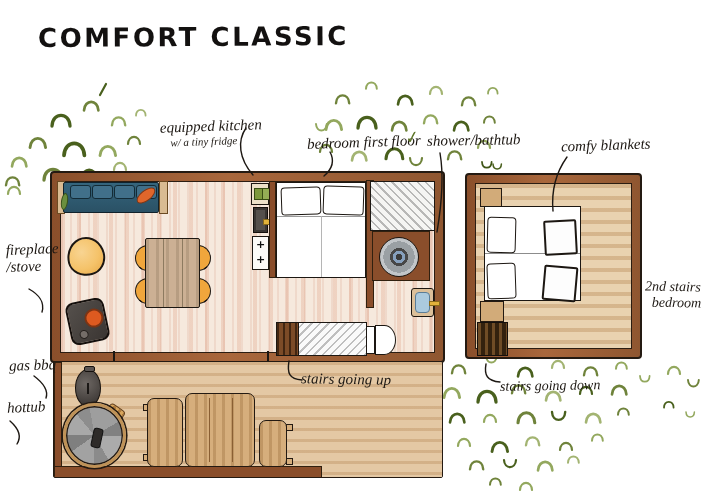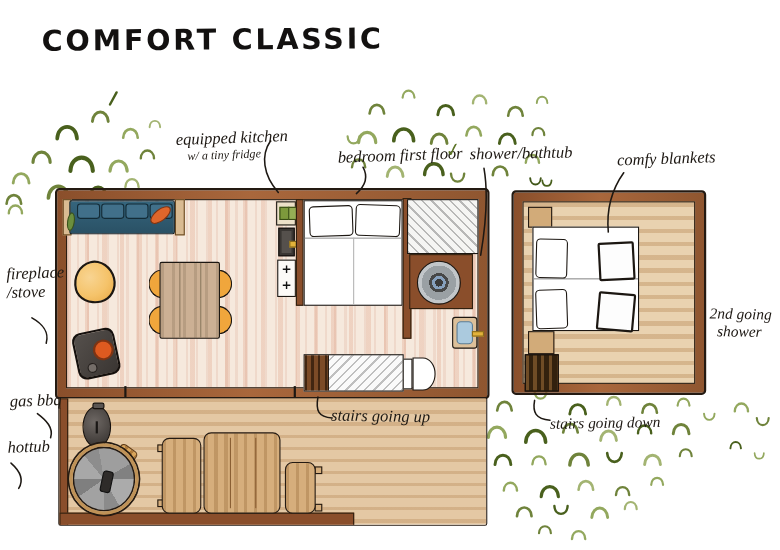--- a/index.html
+++ b/index.html
@@ -354,17 +354,17 @@
 
   <div class="hand" style="left:9px;top:357px;transform:rotate(-2deg);">gas bbq</div>
 
   <div class="hand" style="left:7px;top:399px;transform:rotate(-2deg);">hottub</div>
 
   <div class="hand" style="left:301px;top:371px;transform:rotate(1deg);">stairs going up</div>
 
   <div class="hand" style="left:500px;top:378px;transform:rotate(-1deg);font-size:14px;">stairs going down</div>
 
   <div class="hand" style="left:645px;top:279px;font-size:14px;transform:rotate(1deg);">
-    <span>2nd going</span><br>
-    <span style="margin-left:7px;">shower</span>
+    <span>2nd stairs</span><br>
+    <span style="margin-left:7px;">bedroom</span>
   </div>
 
 </div>
 
 </body></html>

